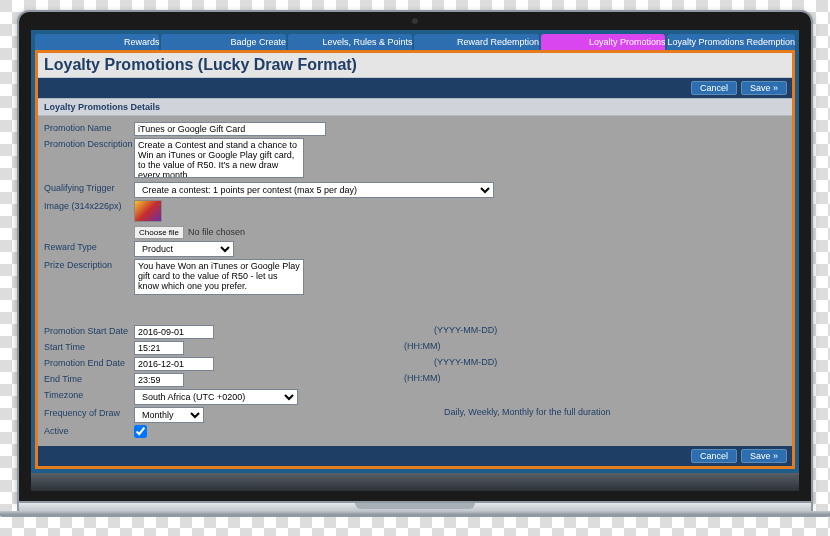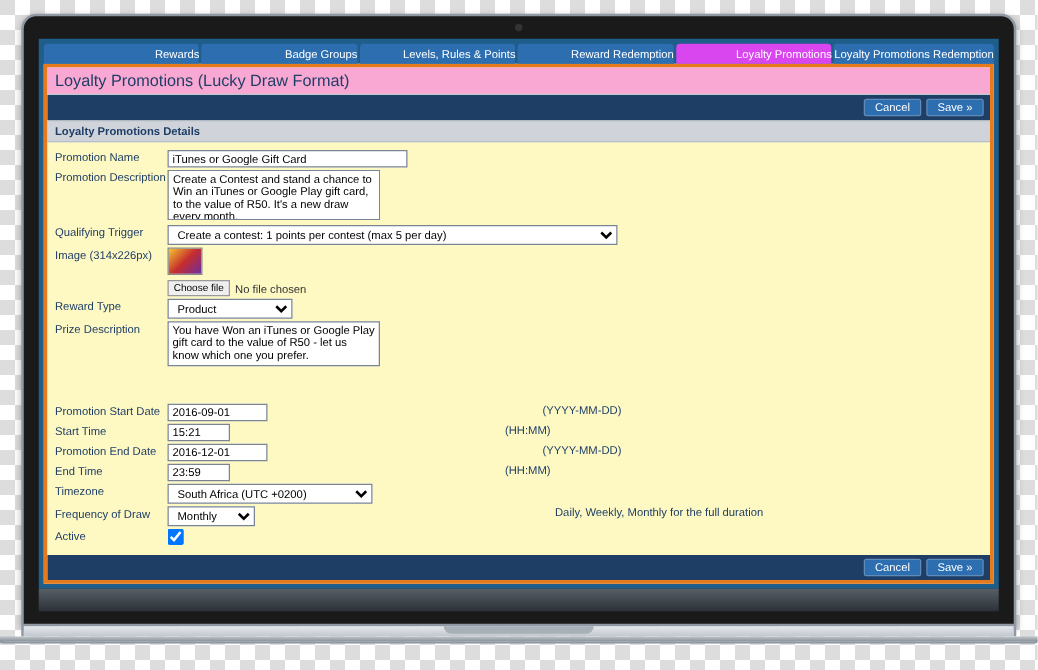--- a/index.html
+++ b/index.html
@@ -11,25 +11,25 @@
       overflow: hidden;
     }
     .laptop { position: relative; width: 796px; margin-top: -10px; }
     .screen-bezel { background: #1a1a1a; border: 2px solid #9099a3; border-radius: 12px 12px 0 0; padding: 18px 12px 10px; box-shadow: 0 2px 6px rgba(0,0,0,.3); }
     .cam { width: 6px; height: 6px; border-radius: 50%; background: #333; margin: -12px auto 6px; }
     .screen { background: #1f5d8a; padding: 4px; }
     .tabs { display: flex; gap: 2px; }
     .tab { flex: 1; background: #2c6eb0; color: #fff; font-size: 9px; text-align: right; padding: 3px 0; cursor: pointer; border-radius: 3px 3px 0 0; white-space: nowrap; }
     .tab.active { background: #d946ef; }
     .page { border: 3px solid #e77a1a; background: #fff; }
-    .page-title { background: #f9a8d4; color: #1f3e66; font-weight: normal; font-size: 13px; padding: 3px 6px; border-bottom: 1px solid #c0c8d0; }
+    .page-title { background: #e5e5e5; color: #1f3e66; font-weight: bold; font-size: 16px; padding: 3px 6px; border-bottom: 1px solid #c0c8d0; }
     .btn-row { background: #1f3e66; display: flex; justify-content: flex-end; gap: 4px; padding: 3px 5px; }
     .btn { background: #2c6eb0; color: #fff; border: 1px solid #5f8bb8; font-size: 9px; padding: 1px 8px; cursor: pointer; border-radius: 2px; }
     .section-hdr { background: #d0d4da; color: #1f3e66; font-size: 9px; font-weight: bold; padding: 3px 6px; border-top: 1px solid #b0b8c2; border-bottom: 1px solid #b0b8c2; }
-    .form-body { background: #fef9c3; padding: 4px 6px; }
+    .form-body { background: #a3a3a3; padding: 4px 6px; }
     .row { display: flex; align-items: flex-start; margin: 2px 0; font-size: 9px; color: #1f3e66; }
     .lbl { width: 90px; flex-shrink: 0; padding-top: 1px; }
     .ctl { flex: 0 0 auto; }
     .hint { font-size: 9px; color: #1f3e66; flex: 1; text-align: left; padding-left: 220px; }
     input[type=text].txt, select.sel, textarea.ta {
       font-family: inherit; font-size: 9px; border: 1px solid #7a8594; padding: 1px 3px; background: #fff;
     }
     .txt-name { width: 192px; }
     .ta-desc { width: 170px; height: 40px; resize: none; }
     .sel-trig { width: 360px; }
@@ -52,21 +52,21 @@
 </head>
 <body>
 
 <div class="laptop">
   <div class="screen-bezel">
     <div class="cam"></div>
     <div class="screen">
 
       <div class="tabs">
         <div class="tab">Rewards</div>
-        <div class="tab">Badge Groups</div>
+        <div class="tab">Badge Create</div>
         <div class="tab">Levels, Rules &amp; Points</div>
         <div class="tab">Reward Redemption</div>
         <div class="tab active">Loyalty Promotions</div>
         <div class="tab">Loyalty Promotions Redemption</div>
       </div>
 
       <div class="page">
         <div class="page-title">Loyalty Promotions (Lucky Draw Format)</div>
 
         <div class="btn-row">

